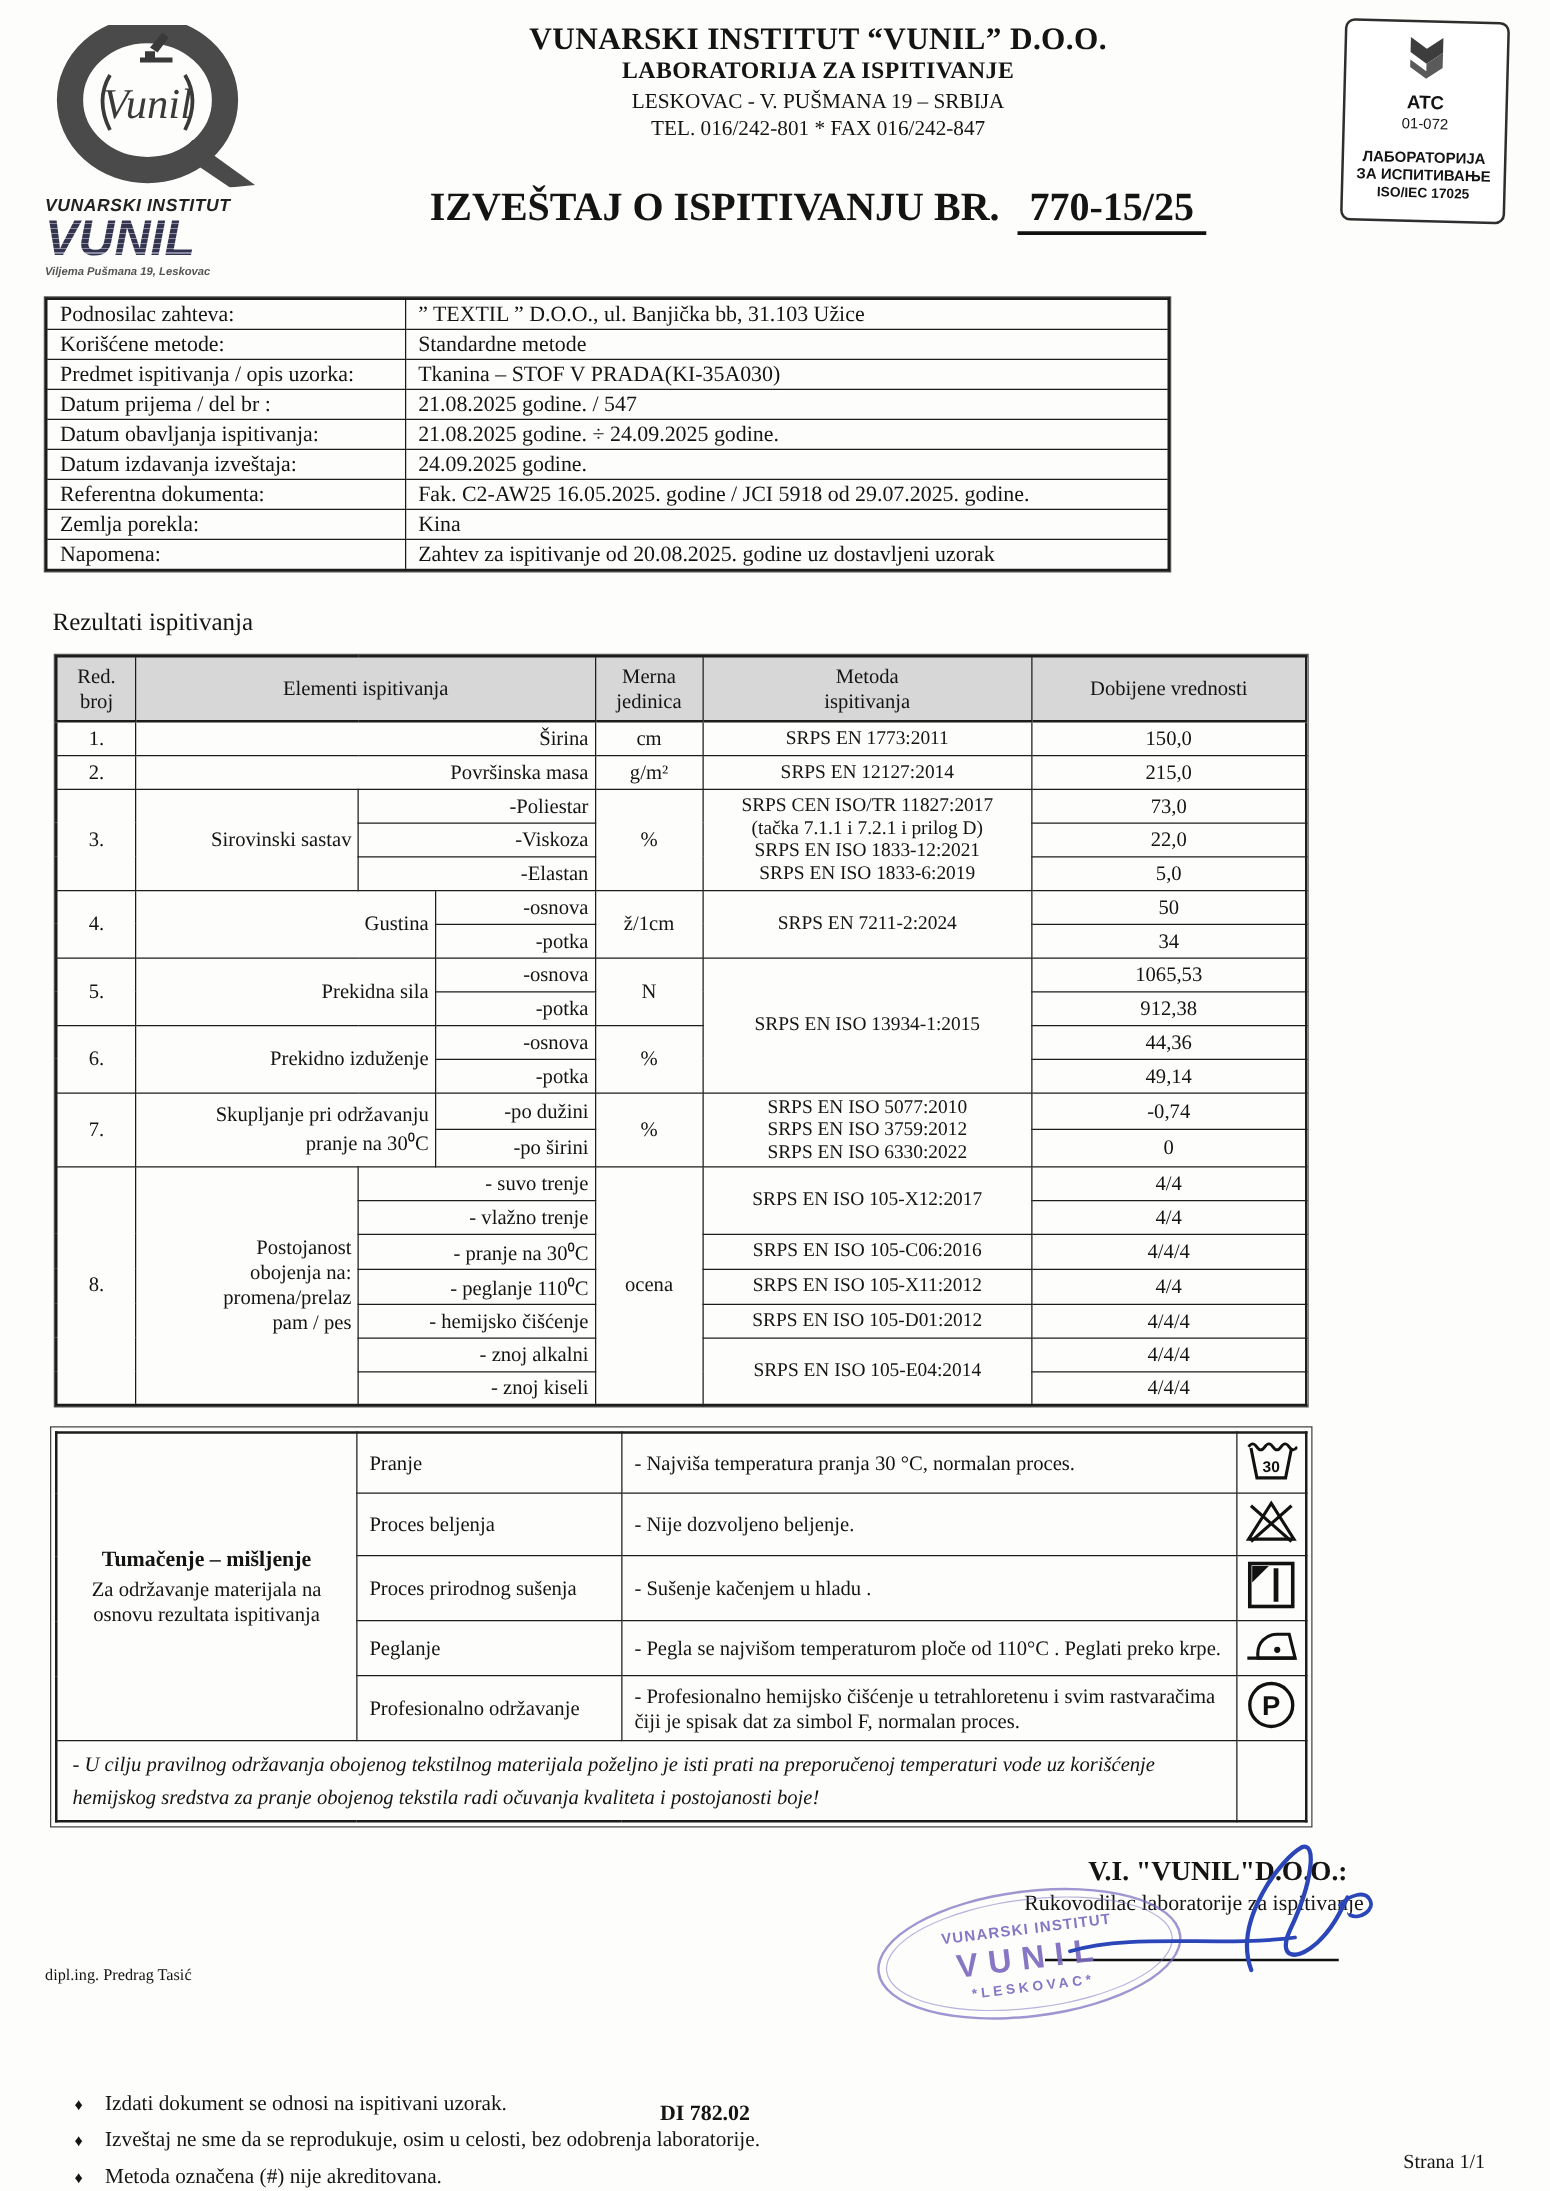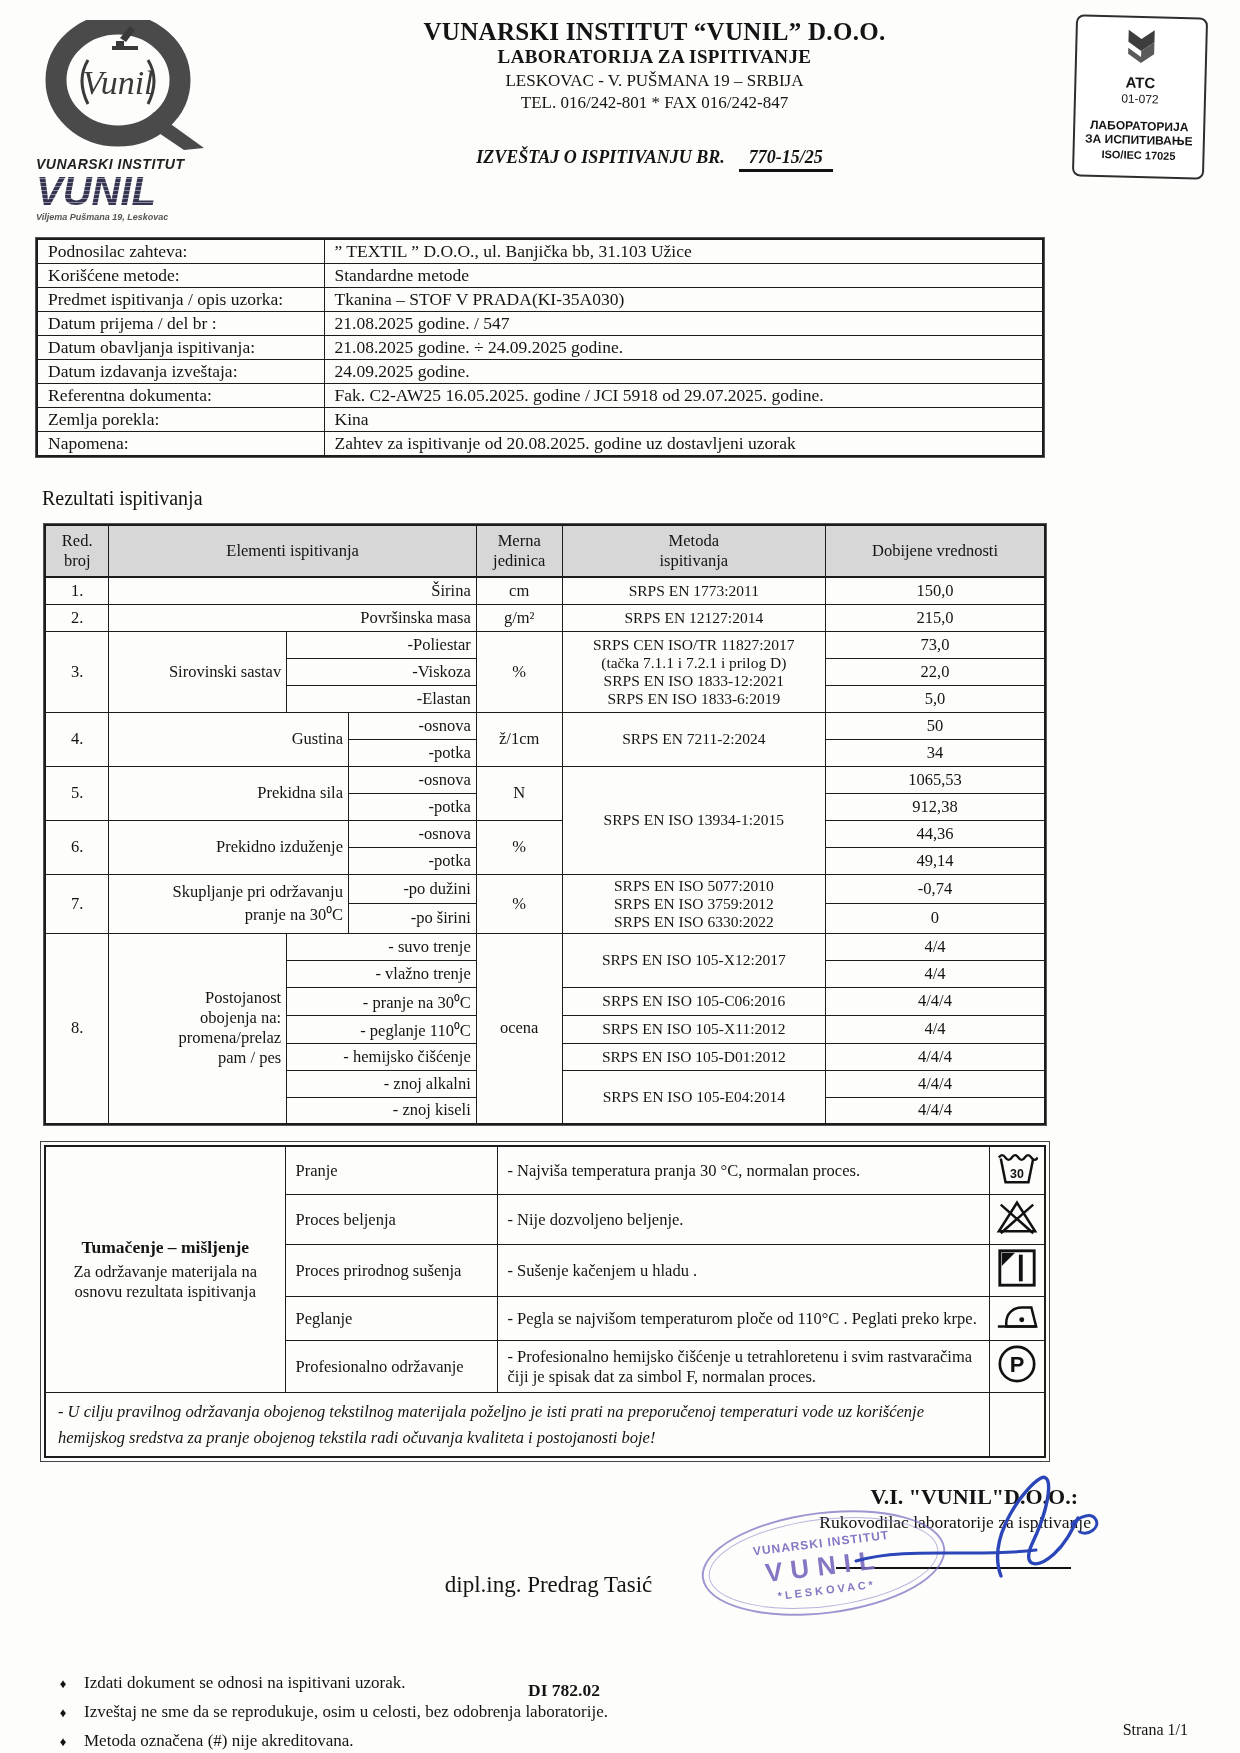--- a/index.html
+++ b/index.html
@@ -21,34 +21,34 @@
   .logo-inst { font-size: 14px; font-weight: bold; font-style: italic; letter-spacing: .5px; color:#222; }
   .logo-brand { font-size: 40px; font-weight: bold; font-style: italic; color: #3c3c55; line-height: .95;
                 background: repeating-linear-gradient(0deg,#34344e 0 3px,#8b8ba3 3px 4px);
                 -webkit-background-clip: text; background-clip: text; -webkit-text-fill-color: transparent; }
   .logo-addr { font-size: 9px; font-weight: bold; font-style: italic; color: #555; margin-top: 2px; }
   .center-col { flex: 1; text-align: center; padding-top: 4px; }
   .org-name { font-size: 25px; font-weight: bold; letter-spacing: .3px; }
   .org-sub  { font-size: 19px; font-weight: bold; margin-top: 0; letter-spacing: .4px; }
   .org-addr { font-size: 17px; margin-top: 3px; }
   .org-tel  { font-size: 17px; margin-top: 2px; }
-  .report-line { margin-top: 34px; font-size: 18px; font-weight: bold; font-style: italic; }
+  .report-line { margin-top: 34px; font-size: 32px; font-weight: bold; }
   .report-no { display: inline-block; margin-left: 14px; padding: 0 10px 1px 10px; border-bottom: 3px solid #111; }
   .badge { flex: none; width: 132px; height: 162px; border: 2px solid #2e2e2e; border-radius: 8px;
            margin-left: 6px; margin-top: 2px; transform: rotate(1.5deg);
            display: flex; flex-direction: column; align-items: center; padding-top: 8px;
            font-family: "Liberation Sans", sans-serif; background:#fff; }
   .badge-ats { font-size: 15px; font-weight: bold; margin-top: 2px; }
   .badge-code { font-size: 12px; margin-top: 1px; }
   .badge-l1 { font-size: 12px; font-weight: bold; margin-top: 14px; line-height: 1.15; text-align: center; }
   .badge-iso { font-size: 11px; font-weight: bold; margin-top: 1px; }
 
   
   table { border-collapse: collapse; }
-  .info { width: 1008px; margin-top: 16px; border: 2px solid #1c1c1c; box-shadow: 0 0 0 1px #555; }
+  .info { width: 900px; margin-top: 16px; border: 2px solid #1c1c1c; box-shadow: 0 0 0 1px #555; }
   .info td { border: 1px solid #1c1c1c; font-size: 17.5px; padding: 1px 10px; height: 23px; }
   .info td.lbl { width: 287px; }
 
   .res-heading { font-size: 20px; margin: 30px 0 14px 6px; }
 
   
   .results { width: 1002px; margin-left: 8px; border: 2px solid #1c1c1c; box-shadow: 0 0 0 1px #555; }
   .results th, .results td { border: 1px solid #1c1c1c; font-size: 16.5px; font-weight: normal; text-align: center; padding: 2px 5px; }
   .results thead th { background: #d7d7d7; height: 52px; border-bottom: 2px solid #1c1c1c; }
   .results td.name, .results td.sub { text-align: right; padding-left: 10px; }
@@ -66,21 +66,21 @@
   .care td.care-label { width: 212px; }
   .care td.care-desc { width: 492px; }
   .care td.care-sym { width: 56px; text-align: center; padding: 2px; }
   .care td.care-note { font-style: italic; font-size: 16.5px; line-height: 1.55; padding: 6px 12px; }
 
   
   .sig { position: relative; height: 175px; margin-top: 26px; width: 1130px; }
   .sig-company { text-align: right; padding-right: 88px; font-size: 22px; font-weight: bold; }
   .sig-role { text-align: right; padding-right: 75px; font-size: 17.5px; margin-top: 2px; }
   .sig-line { width: 235px; border-top: 2px solid #111; margin: 34px 95px 0 auto; }
-  .sig-name { text-align: center; padding-right: 105px; font-size: 23px; margin-top: 3px; }
+  .sig-name { text-align: left; padding-right: 105px; font-size: 13px; margin-top: 3px; }
   .stamp { position: absolute; left: 665px; top: 28px; width: 245px; height: 102px;
            border: 2px solid rgba(118,100,190,.75); border-radius: 50%;
            transform: rotate(-7deg); color: #7a68be; text-align: center;
            font-family: "Liberation Sans", sans-serif; padding-top: 22px; opacity: .9; }
   .stamp::before { content: ""; position: absolute; inset: 5px; border: 1px solid rgba(118,100,190,.55); border-radius: 50%; }
   .stamp-l1 { font-size: 12px; font-weight: bold; letter-spacing: 1px; }
   .stamp-l2 { font-size: 26px; font-weight: bold; letter-spacing: 8px; margin-top: 1px; }
   .stamp-l3 { font-size: 11px; font-weight: bold; letter-spacing: 3px; margin-top: 2px; }
   .pen { position: absolute; left: 790px; top: -18px; pointer-events: none; }
 

